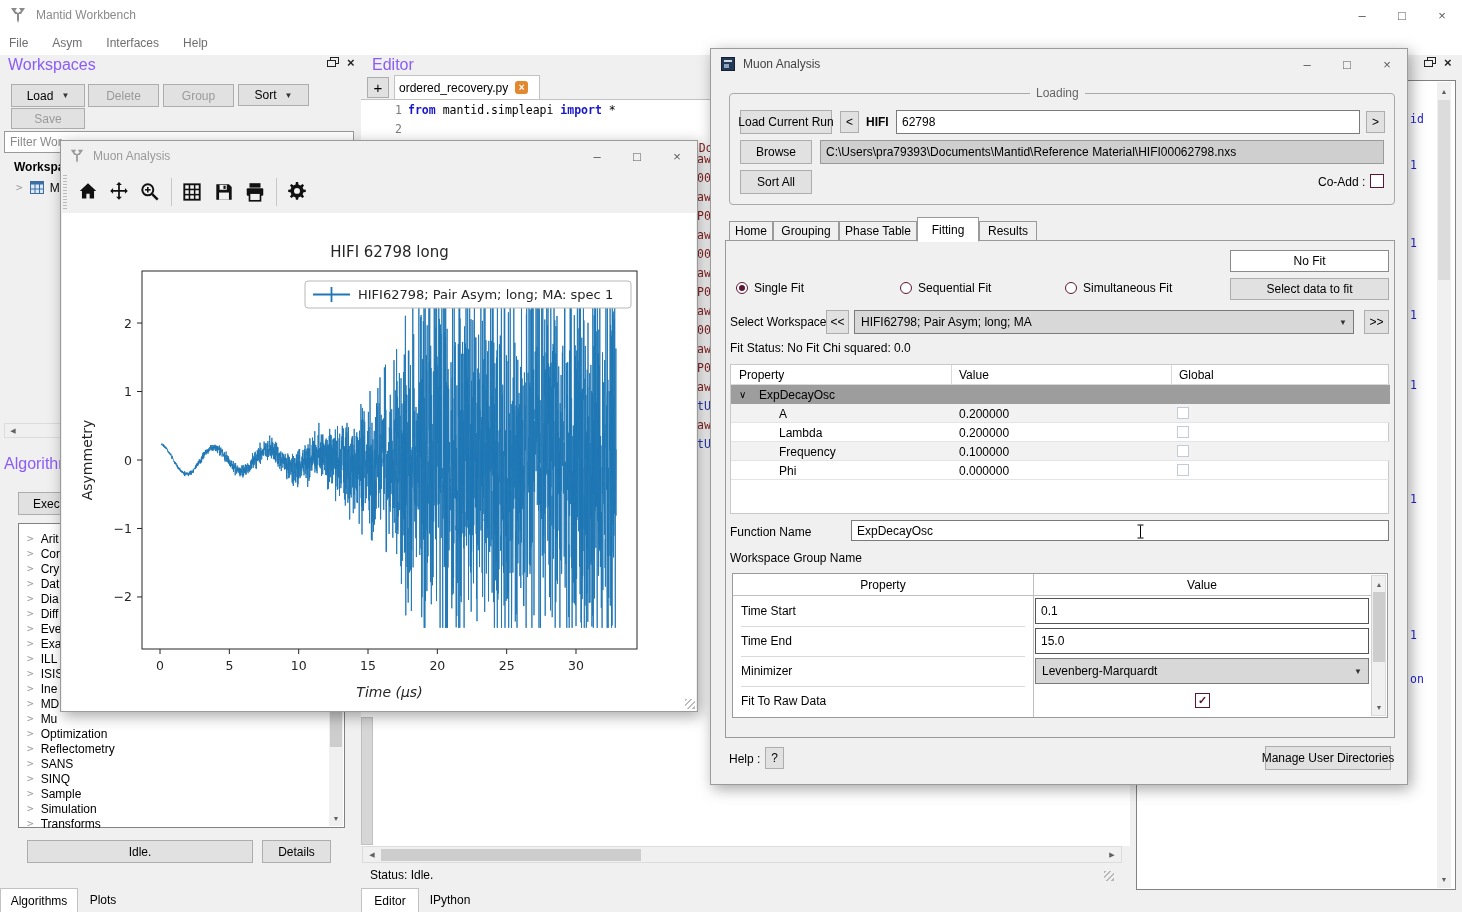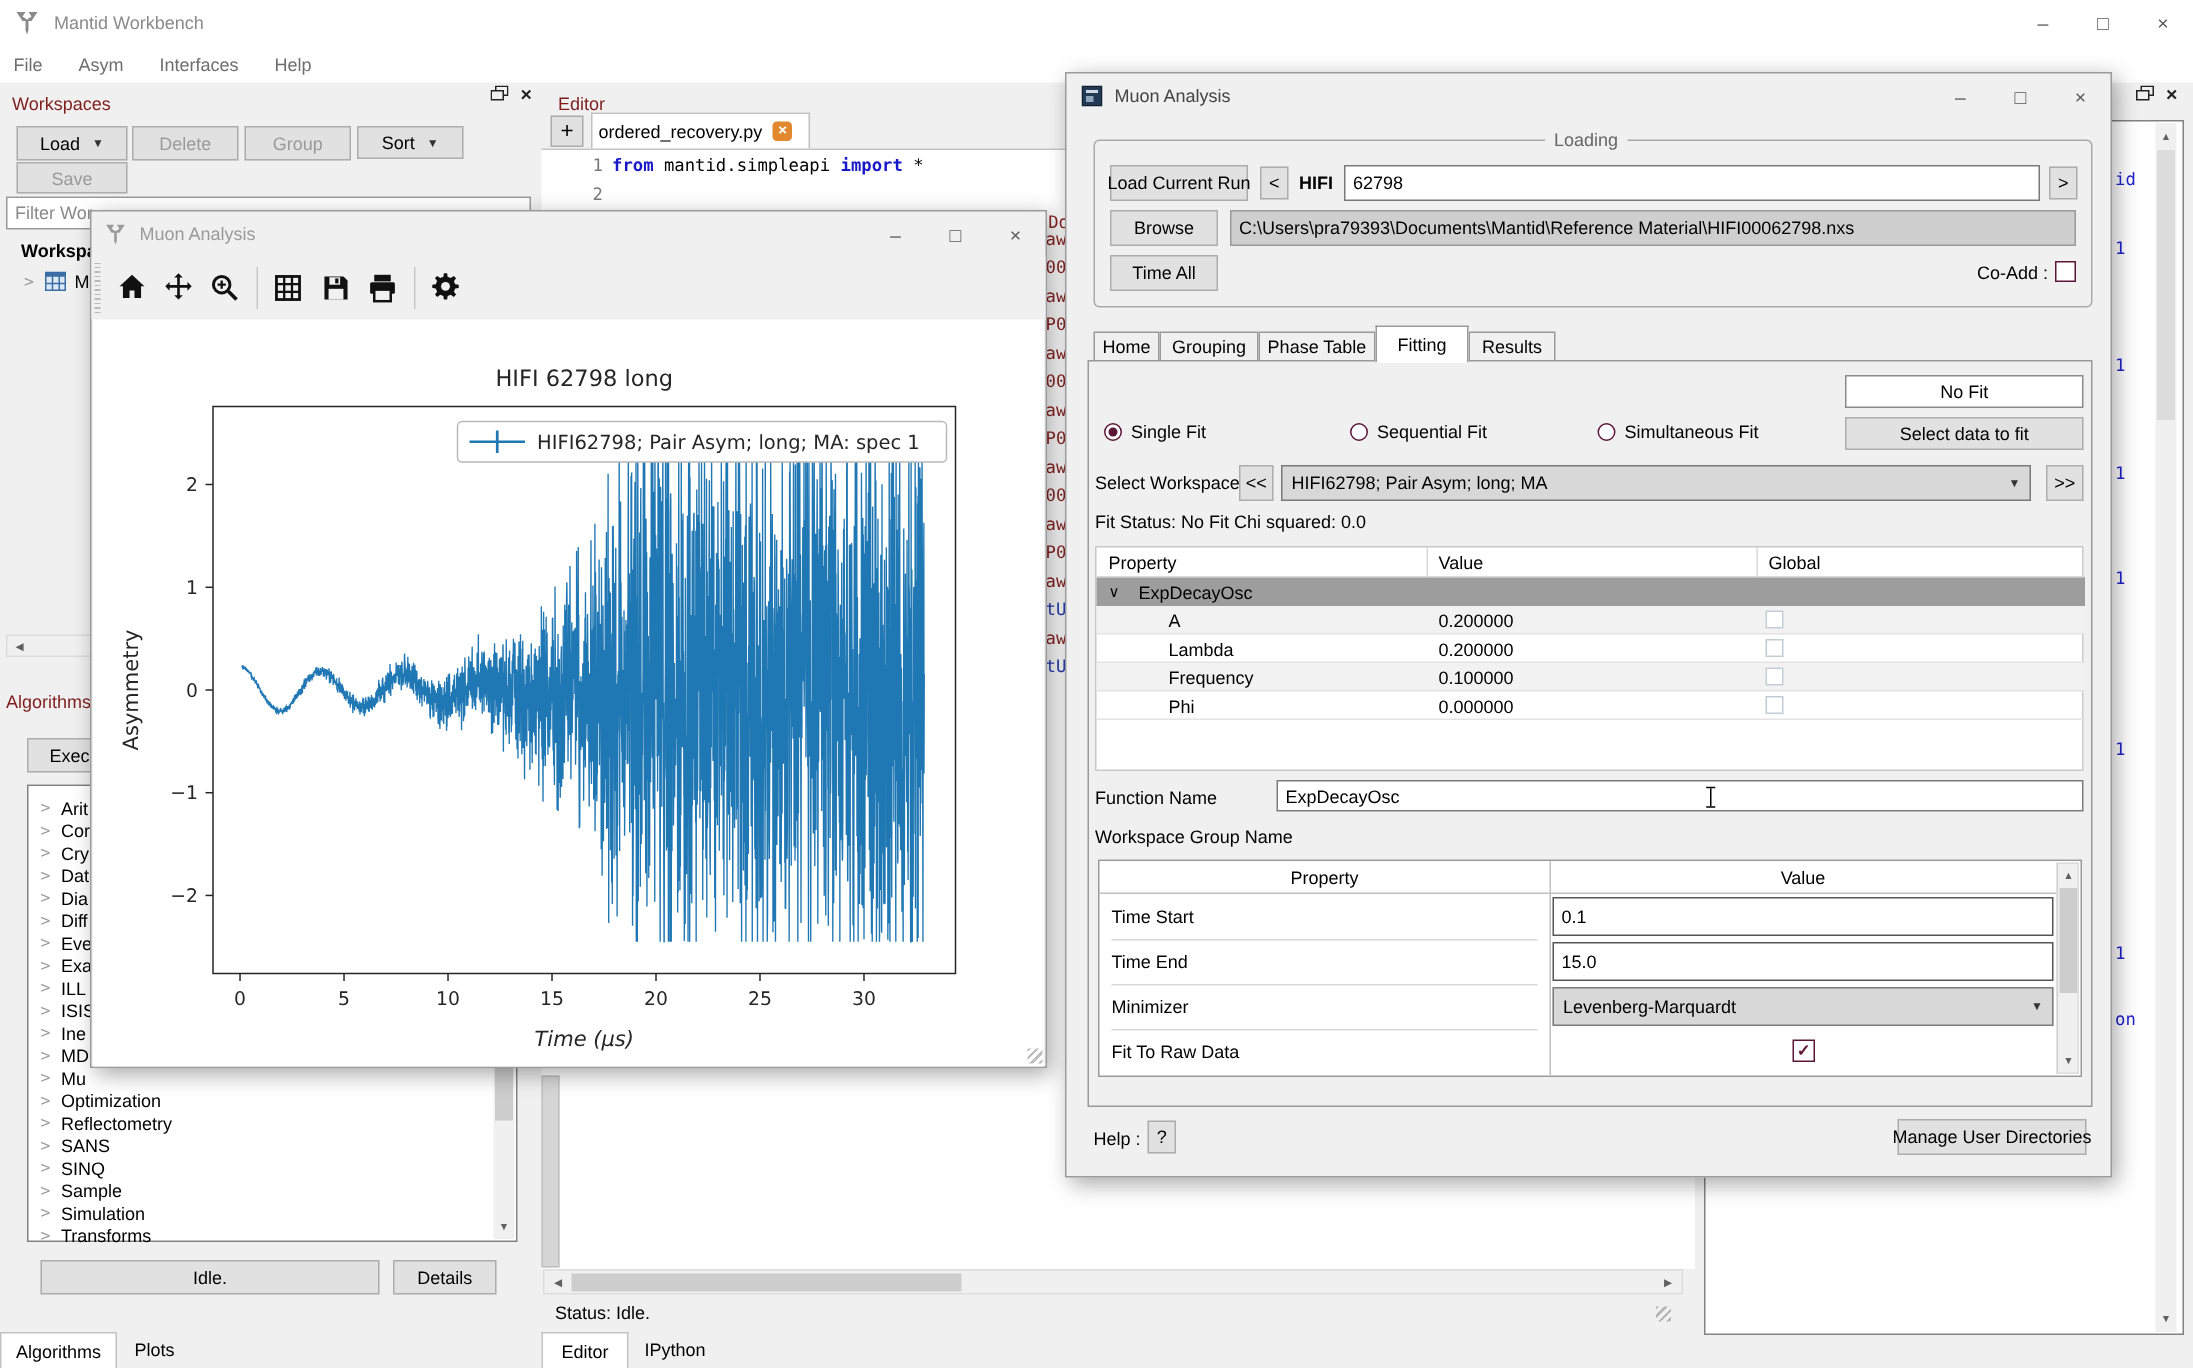--- a/index.html
+++ b/index.html
@@ -10,21 +10,21 @@
   .btn{position:absolute;background:#e1e1e1;border:1px solid #adadad;display:flex;align-items:center;
     justify-content:center;font-size:12px;box-sizing:border-box;white-space:nowrap;}
   .btn.dis{color:#9a9a9a;text-align:right;}
   .inp{position:absolute;background:#fff;border:1px solid #7a7a7a;display:flex;align-items:center;
     padding:0 5px;font-size:12px;box-sizing:border-box;white-space:nowrap;overflow:hidden;}
   .combo{position:absolute;background:#d8d8d8;border:1px solid #7a7a7a;display:flex;align-items:center;
     padding:0 6px;font-size:12px;box-sizing:border-box;white-space:nowrap;overflow:hidden;}
   .combo .dd{position:absolute;right:6px;top:50%;transform:translateY(-50%);font-size:8px;color:#333;}
   .ddglyph{font-size:8px;color:#333;margin-left:8px;}
   .wc{width:40px;text-align:center;color:#5a5a5a;font-size:13px;line-height:29px;}
-  .dockhdr{position:absolute;height:20px;display:flex;align-items:flex-end;font-size:12px;color:#7f1d1d;}
+  .dockhdr{position:absolute;height:20px;display:flex;align-items:flex-start;font-size:16px;color:#8b5cf6;}
   .hdricons{position:absolute;top:57px;display:flex;gap:8px;align-items:center;}
   .treechev{color:#9a9a9a;font-size:11px;margin-right:7px;font-family:"DejaVu Sans Mono",monospace;}
   .treeitem{position:absolute;left:8px;display:flex;align-items:center;font-size:12px;height:15px;white-space:nowrap;}
   .sb-track{position:absolute;background:#f0f0f0;border:1px solid #dcdcdc;box-sizing:border-box;}
   .sb-thumb{position:absolute;background:#cdcdcd;}
   .sb-arrow{position:absolute;color:#606060;font-size:7px;display:flex;align-items:center;justify-content:center;}
   .win{position:absolute;background:#f0f0f0;border:1px solid #9b9b9b;box-shadow:3px 4px 14px rgba(0,0,0,.35);box-sizing:border-box;}
   .tbar{position:absolute;left:0;top:0;right:0;height:30px;display:flex;align-items:center;}
   .tbar .ttl{margin-left:8px;font-size:12px;}
   .tbar .ctr{margin-left:auto;display:flex;}
@@ -433,21 +433,21 @@
       <div class="btn" style="left:636px;top:17px;width:19px;height:22px;">
           <span>&gt;</span>
         </div>
       <div class="btn" style="left:10px;top:46px;width:72px;height:24px;">
           <span>Browse</span>
         </div>
       <div class="inp" style="left:90px;top:46px;width:564px;height:24px;background:#cfcfcf;border-color:#9a9a9a;">
           <span>C:\Users\pra79393\Documents\Mantid\Reference Material\HIFI00062798.nxs</span>
         </div>
       <div class="btn" style="left:10px;top:76px;width:72px;height:24px;">
-          <span>Time All</span>
+          <span>Sort All</span>
         </div>
       <span class="lbl" style="left:588px;top:78px;height:20px;">
           <span>Co-Add :</span>
         </span>
       <div class="chk" style="left:640px;top:80px;width:14px;height:14px;"></div>
     </div>
 
     <div class="dtab" style="left:18px;top:172px;width:44px;height:20px;">
         <span>Home</span>
       </div>

